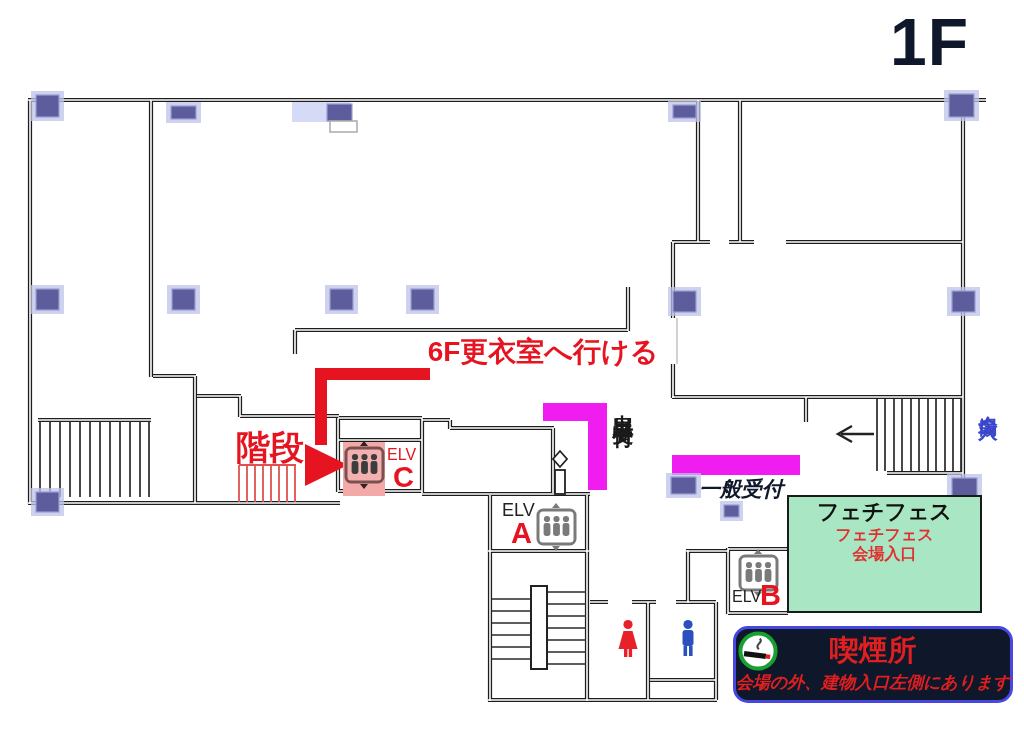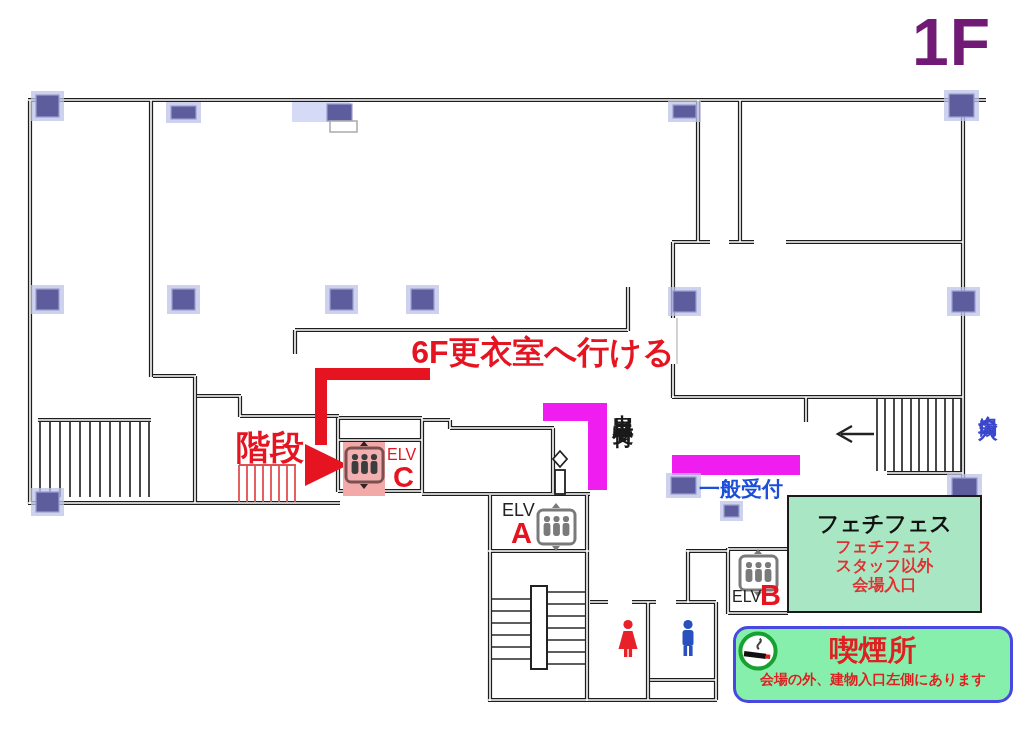--- a/index.html
+++ b/index.html
@@ -2,50 +2,50 @@
 <html><head>
 <meta charset="utf-8">
 <style>
   html,body{margin:0;padding:0;background:#ffffff;}
   .stage{
     position:relative;width:1024px;height:739px;background:#ffffff;overflow:hidden;
     font-family:"Liberation Sans","DejaVu Sans",sans-serif;
   }
   .stage svg{position:absolute;left:0;top:0;}
   .t{position:absolute;white-space:nowrap;}
-  .floor-label{left:890px;top:4px;font-size:66px;font-weight:bold;color:#701a75;letter-spacing:1px;margin-left:22px;}
-  .route-note{left:398px;top:338px;width:290px;text-align:center;color:#e61420;font-weight:bold;font-size:32px;line-height:28px;}
+  .floor-label{left:890px;top:4px;font-size:66px;font-weight:bold;color:#0f172a;letter-spacing:1px;}
+  .route-note{left:398px;top:338px;width:290px;text-align:center;color:#e61420;font-weight:bold;font-size:28px;line-height:28px;}
   .stairs-label{left:236px;top:425px;font-size:34px;font-weight:bold;color:#e61420;}
   .elv-eng{font-size:16px;font-weight:normal;color:#222;}
   .elv-eng.red{color:#e61420;}
   .elv-letter{font-size:29px;font-weight:bold;color:#e61420;}
   .elv-c-eng{left:387px;top:446px;}
   .elv-c-letter{left:393px;top:461px;}
   .elv-a-eng{left:502px;top:500px;font-size:18px;}
   .elv-a-letter{left:511px;top:517px;}
   .elv-b-eng{left:732px;top:588px;}
   .elv-b-letter{left:760px;top:579px;}
   .vtext{writing-mode:vertical-rl;text-orientation:upright;letter-spacing:3px;}
   .exhibitor{left:609px;top:398px;font-size:21px;font-weight:bold;color:#1a1a1a;}
-  .general{left:699px;top:475px;font-size:21px;font-weight:bold;color:#1d4ed8;}
+  .general{left:699px;top:475px;font-size:21px;font-weight:bold;color:#0f172a;font-style:italic;}
   .venue-entrance{left:975px;top:401px;font-size:19px;font-weight:bold;color:#3a46cc;letter-spacing:2px;}
   .staff-room{
     left:787px;top:495px;width:195px;height:118px;box-sizing:border-box;
-    background:#a9e7c4;border:2px solid #1a1a1a;text-align:center;padding-top:14px;
+    background:#a9e7c4;border:2px solid #1a1a1a;text-align:center;padding-top:2px;
   }
   .staff-room .title{font-size:22px;line-height:25px;font-weight:bold;color:#111;}
   .staff-room .notice{font-size:16px;line-height:17px;font-weight:bold;color:#e03030;margin-top:2px;}
   .smoking-box{
     left:733px;top:626px;width:280px;height:77px;box-sizing:border-box;
-    background:#86efac;border:3px solid #4848e0;border-radius:15px;
+    background:#0f172a;border:3px solid #4848e0;border-radius:15px;
     display:flex;flex-direction:column;align-items:center;justify-content:flex-start;
   }
   .smoking-head{display:flex;align-items:center;gap:8px;margin-top:2px;}
   .smoking-title{font-size:29px;font-weight:bold;color:#e02020;}
-  .smoking-note{font-size:14px;font-weight:bold;color:#e02020;margin-top:0px;}
+  .smoking-note{font-size:17px;font-weight:bold;color:#e02020;margin-top:0px;font-style:italic;}
 </style>
 </head>
 <body>
 
 <div class="stage">
 
   <svg width="1024" height="739" viewBox="0 0 1024 739">
 
     <g>
       <rect x="543" y="403" width="64" height="18" fill="#f01df0"></rect>
@@ -221,21 +221,20 @@
   <div class="t elv-eng elv-b-eng">ELV</div>
   <div class="t elv-letter elv-b-letter">B</div>
 
   <div class="t vtext exhibitor">出展者受付</div>
   <div class="t general">一般受付</div>
   <div class="t vtext venue-entrance">会場入口</div>
 
   <div class="t staff-room">
     <div class="title">フェチフェス</div>
     <div class="notice">フェチフェス</div>
-    <div class="notice">スタッフ以外</div>
     <div class="notice">会場入口</div>
   </div>
 
   <div class="t smoking-box">
     <div class="smoking-head">
       <svg width="44" height="44" viewBox="0 0 50 50">
         <circle cx="25" cy="25" r="20" fill="#ffffff" stroke="#18a033" stroke-width="4.5"></circle>
         <path d="M27,11 c5,4 -7,7 -1,12" fill="none" stroke="#444444" stroke-width="2.4"></path>
         <g transform="rotate(7 25 30)">
           <rect x="9" y="27" width="25" height="6" fill="#111111"></rect>

